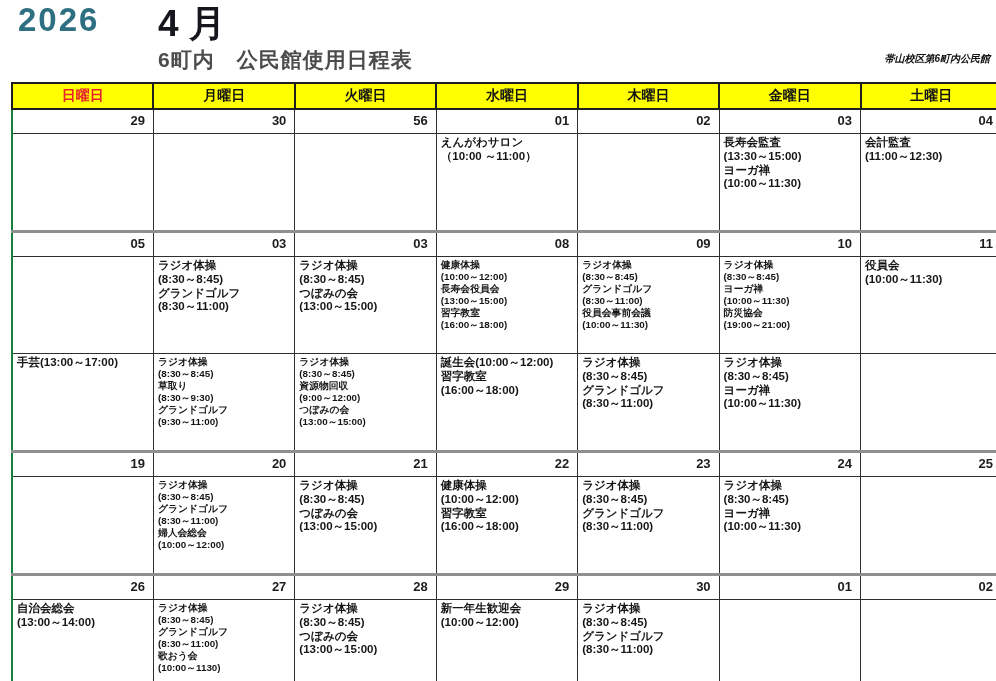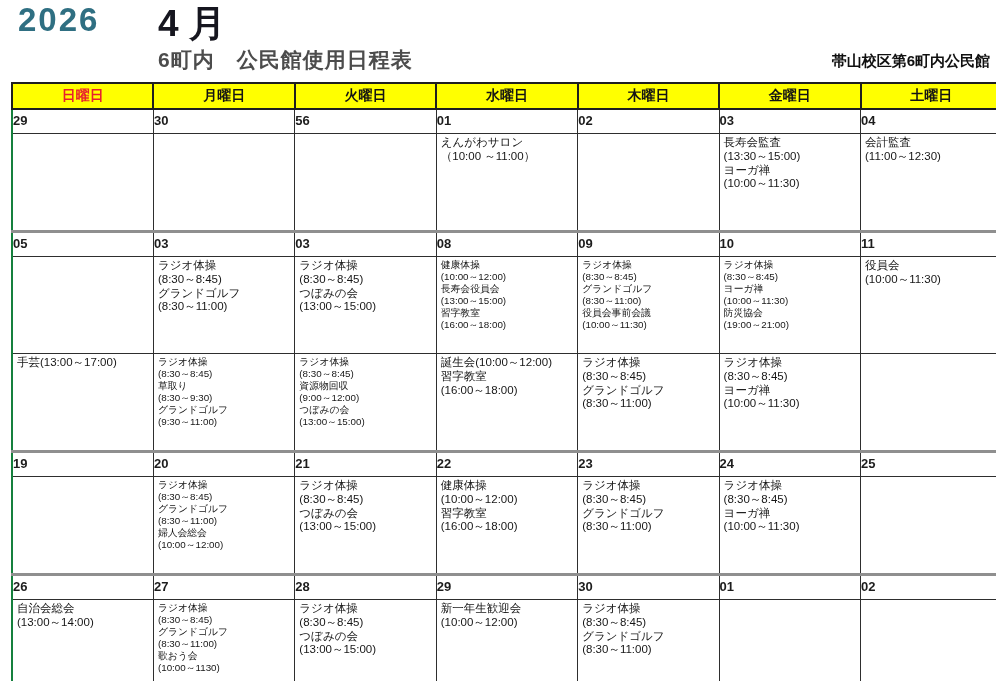--- a/index.html
+++ b/index.html
@@ -2,30 +2,30 @@
 <html><head>
 <meta charset="utf-8">
 <style>
   html,body{margin:0;padding:0;background:#ffffff;}
   body{width:996px;height:681px;font-family:"Liberation Sans","DejaVu Sans",sans-serif;}
   .page{position:relative;width:996px;height:681px;background:#fff;overflow:hidden;}
 
   .year{position:absolute;left:18px;top:1px;font-size:33px;font-weight:600;color:#2f6f82;letter-spacing:2px;}
   .month{position:absolute;left:158px;top:-1px;font-size:37px;font-weight:700;color:#16161f;}
   .subtitle{position:absolute;left:158px;top:46px;font-size:21px;font-weight:700;color:#4c4c4c;letter-spacing:1px;}
-  .org{position:absolute;right:6px;top:52px;font-size:15px;font-weight:700;color:#101010;}
+  .org{position:absolute;right:6px;top:52px;font-size:10px;font-weight:700;color:#101010;font-style:italic;}
 
   table.cal{position:absolute;left:11px;top:82px;width:992px;border-collapse:collapse;table-layout:fixed;border:2px solid #15803d;}
   .cal th{background:#ffff00;height:24px;font-size:14px;font-weight:700;color:#141414;border:2px solid #1f1f1f;padding:0;}
   .cal th.sun{color:#e8202e;}
   .cal td{border-left:1.5px solid #2e2e2e;border-right:1.5px solid #2e2e2e;vertical-align:top;overflow:hidden;padding:0;}
-  tr.dates td{height:20px;padding:3px 8px 0 0;font-size:13px;font-weight:700;color:#1c1c1c;}
+  tr.dates td{height:20px;text-align:right;padding:3px 8px 0 0;font-size:13px;font-weight:700;color:#1c1c1c;}
   tbody tr.dates td{border-top:3px solid #8f8f8f;}
   tbody tr.dates:first-child td{border-top:none;}
-  tr.events td{height:82px;font-size:11.5px;font-weight:400;color:#161616;line-height:1.2;padding:2px 2px 12px 4px;white-space:pre-line;border-top:1px solid #2e2e2e;}
+  tr.events td{height:82px;font-size:11.5px;font-weight:700;color:#161616;line-height:1.2;padding:2px 2px 12px 4px;white-space:pre-line;border-top:1px solid #2e2e2e;}
   tr.events td.dense{font-size:9.8px;line-height:1.22;}
   td.red{color:#e8202e;}
   td.muted{color:#c2c2c2;}
 </style>
 </head>
 <body>
 
 <div class="page">
   <div class="year">2026</div>
   <div class="month">4 月</div>

